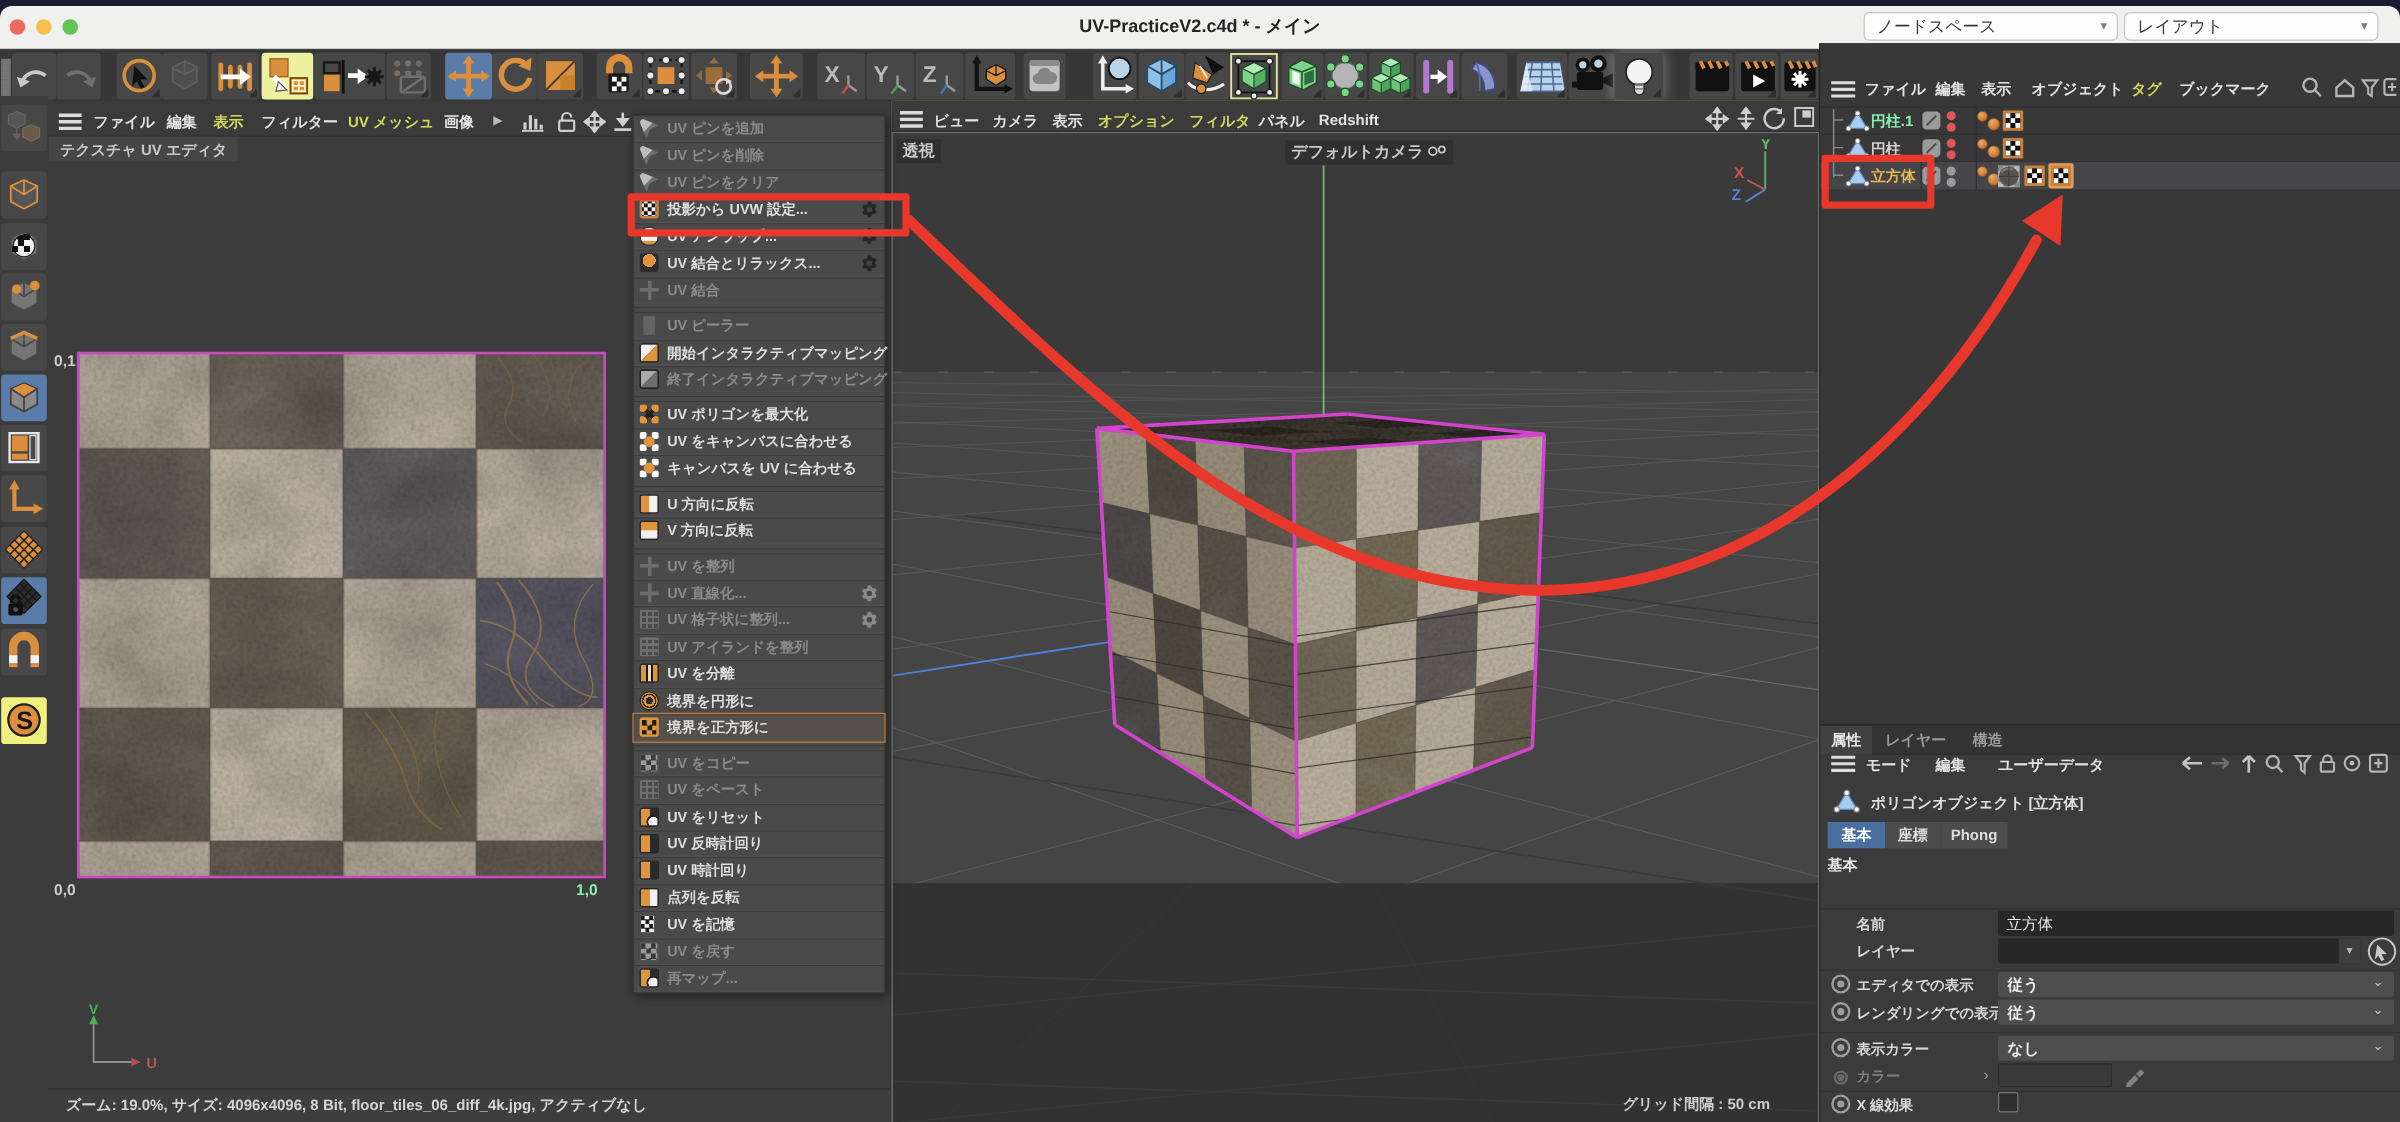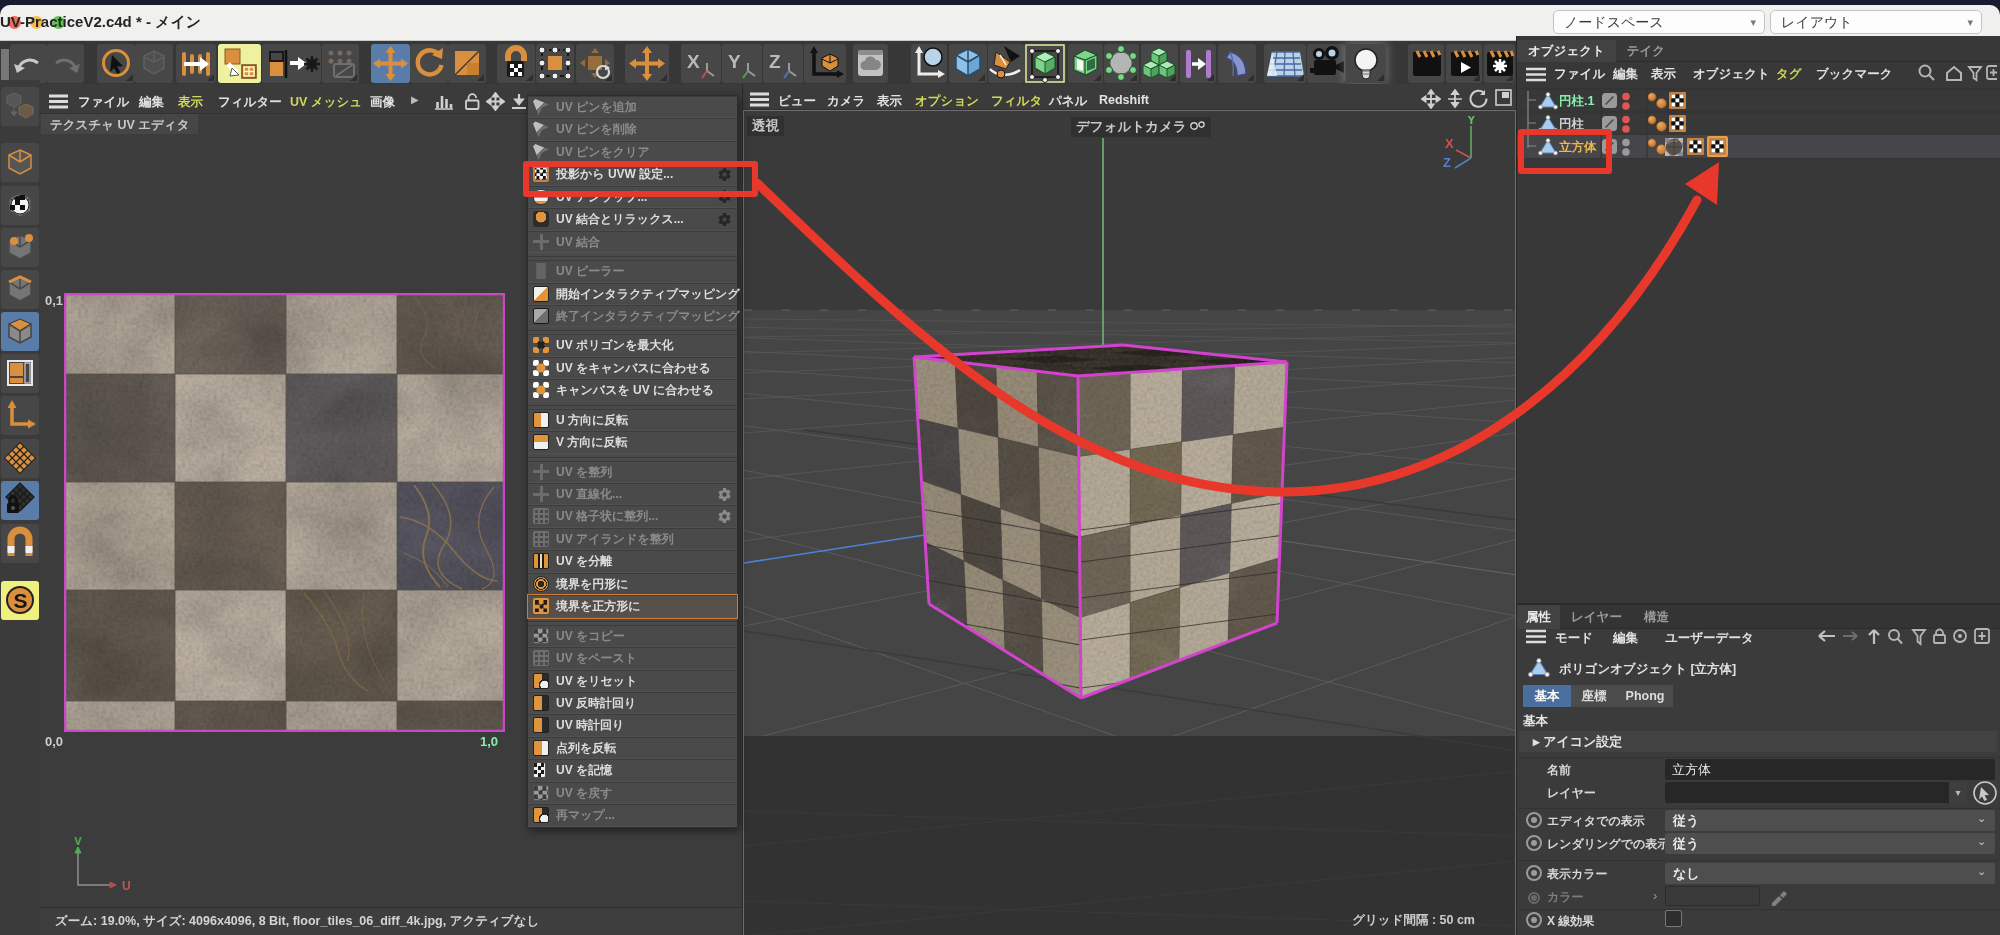--- a/index.html
+++ b/index.html
@@ -3,21 +3,21 @@
 <meta charset="utf-8">
 <style>
 *{margin:0;padding:0;box-sizing:border-box;}
 html,body{width:2000px;height:935px;overflow:hidden;background:#181c30;}
 body{font-family:"Liberation Sans",sans-serif;position:relative;}
 .abs{position:absolute;}
 #win{position:absolute;left:0;top:5px;width:2000px;height:930px;background:#3b3b3b;border-radius:10px 10px 0 0;overflow:hidden;}
 
 #titlebar{position:absolute;left:0;top:0;width:2000px;height:36px;background:#f0f0ef;border-bottom:1px solid #c9c9c9;}
 .tl{position:absolute;top:11px;width:13px;height:13px;border-radius:50%;}
-#title{position:absolute;top:8px;width:100%;font-size:15px;font-weight:bold;color:#252525;}
+#title{position:absolute;top:8px;width:100%;text-align:center;font-size:15px;font-weight:bold;color:#252525;}
 .seldrop{position:absolute;top:5px;height:24px;background:#fdfdfd;border:1px solid #c4c4c4;border-radius:5px;font-size:14px;color:#3a3a3a;line-height:22px;padding-left:10px;}
 .seldrop .chev{position:absolute;right:8px;top:0;color:#7a7a7a;font-size:11px;}
 
 #toolbar{position:absolute;left:0;top:36px;width:1516px;height:43px;background:#373737;}
 .tbtn{position:absolute;top:3px;height:39px;width:38px;background:#474747;border-radius:3px;}
 .tbtn svg{position:absolute;left:0;top:0;}
 
 #sidebar{position:absolute;left:0;top:75px;width:40px;height:860px;background:#3b3b3b;}
 .sbtn{position:absolute;left:1px;width:38px;height:39px;background:#474747;border-radius:3px;}
 
@@ -825,21 +825,20 @@
         <path d="M32 42l-16 10" stroke="#5580c0" stroke-width="1.6"></path>
         <text x="28" y="8" fill="#6abf69" font-size="13" font-weight="bold">Y</text>
         <text x="6" y="32" fill="#d05050" font-size="13" font-weight="bold">X</text>
         <text x="4" y="51" fill="#5580d8" font-size="13" font-weight="bold">Z</text>
       </svg>
     </div>
   </div>
 
   <div id="rightcol">
     <div id="om">
-        <div class="tabrow" style="top:4px;height:22px;background:#383838;"><span class="tab act" style="height:22px;line-height:22px;">オブジェクト</span><span class="tab" style="height:22px;line-height:22px;">テイク</span></div>
         <svg class="abs" style="left:8px;top:31px;" width="22" height="15">
           <path d="M1 2h20M1 7.5h20M1 13h20" stroke="#ddd" stroke-width="2.6"></path>
         </svg>
         <span class="abs menutxt " style="left:37px;top:30px;font-size:12.5px;">ファイル</span>
         <span class="abs menutxt " style="left:96px;top:30px;font-size:12.5px;">編集</span>
         <span class="abs menutxt " style="left:134px;top:30px;font-size:12.5px;">表示</span>
         <span class="abs menutxt " style="left:176px;top:30px;font-size:12.5px;">オブジェクト</span>
         <span class="abs menutxt yellow" style="left:259px;top:30px;font-size:12.5px;">タグ</span>
         <span class="abs menutxt " style="left:299px;top:30px;font-size:12.5px;">ブックマーク</span>
         <svg class="abs" style="left:400px;top:27px;" width="80" height="20">
@@ -994,21 +993,20 @@
             <circle cx="9" cy="2.5" r="2" fill="#fff" stroke="#888" stroke-width="0.8"></circle>
             <circle cx="1.5" cy="15" r="2" fill="#fff" stroke="#888" stroke-width="0.8"></circle>
             <circle cx="16.5" cy="15" r="2" fill="#fff" stroke="#888" stroke-width="0.8"></circle>
           </g>
         </svg>
         <span class="abs" style="left:42px;top:56px;color:#e0e0e0;font-size:12.5px;font-weight:bold;">ポリゴンオブジェクト [立方体]</span>
         <span class="abs" style="left:6px;top:80px;width:48px;height:22px;background:#4a6e9e;color:#fff;font-size:12.5px;font-weight:bold;text-align:center;line-height:22px;">基本</span>
         <span class="abs" style="left:54px;top:80px;width:46px;height:22px;background:#4c4c4c;color:#ddd;font-size:12.5px;font-weight:bold;text-align:center;line-height:22px;">座標</span>
         <span class="abs" style="left:100px;top:80px;width:56px;height:22px;background:#4c4c4c;color:#ddd;font-size:12.5px;font-weight:bold;text-align:center;line-height:22px;">Phong</span>
         <span class="abs" style="left:6px;top:108px;color:#e8e8e8;font-size:12.5px;font-weight:bold;">基本</span>
-        <div class="abs" style="left:2px;top:126px;width:478px;height:21px;background:#424242;color:#e0e0e0;font-size:13px;font-weight:bold;line-height:21px;padding-left:14px;">▸ アイコン設定</div>
         <span class="abs" style="left:30px;top:157px;color:#d8d8d8;font-size:12px;font-weight:bold;">名前</span>
         <div class="abs" style="left:148px;top:154px;width:330px;height:21px;background:#272727;border-radius:2px;color:#e8e8e8;font-size:13px;line-height:21px;padding-left:7px;">立方体</div>
         <span class="abs" style="left:30px;top:180px;color:#d8d8d8;font-size:12px;font-weight:bold;">レイヤー</span>
         <div class="abs" style="left:148px;top:177px;width:302px;height:21px;background:#272727;border-radius:2px;"></div>
         <div class="abs" style="left:432px;top:177px;width:18px;height:21px;background:#3e3e3e;color:#bbb;font-size:10px;text-align:center;line-height:21px;">▾</div>
         <svg class="abs" style="left:455px;top:175px;" width="26" height="26">
           <circle cx="13" cy="13" r="11" fill="none" stroke="#c8c8c8" stroke-width="1.6"></circle>
           <path d="M9 7l8 8-4.5.3 2.5 4.5-2.5 1.2-2.5-4.5-3 3z" fill="#c8c8c8"></path>
         </svg>
         <svg class="abs" style="left:8px;top:206px;" width="18" height="18">

